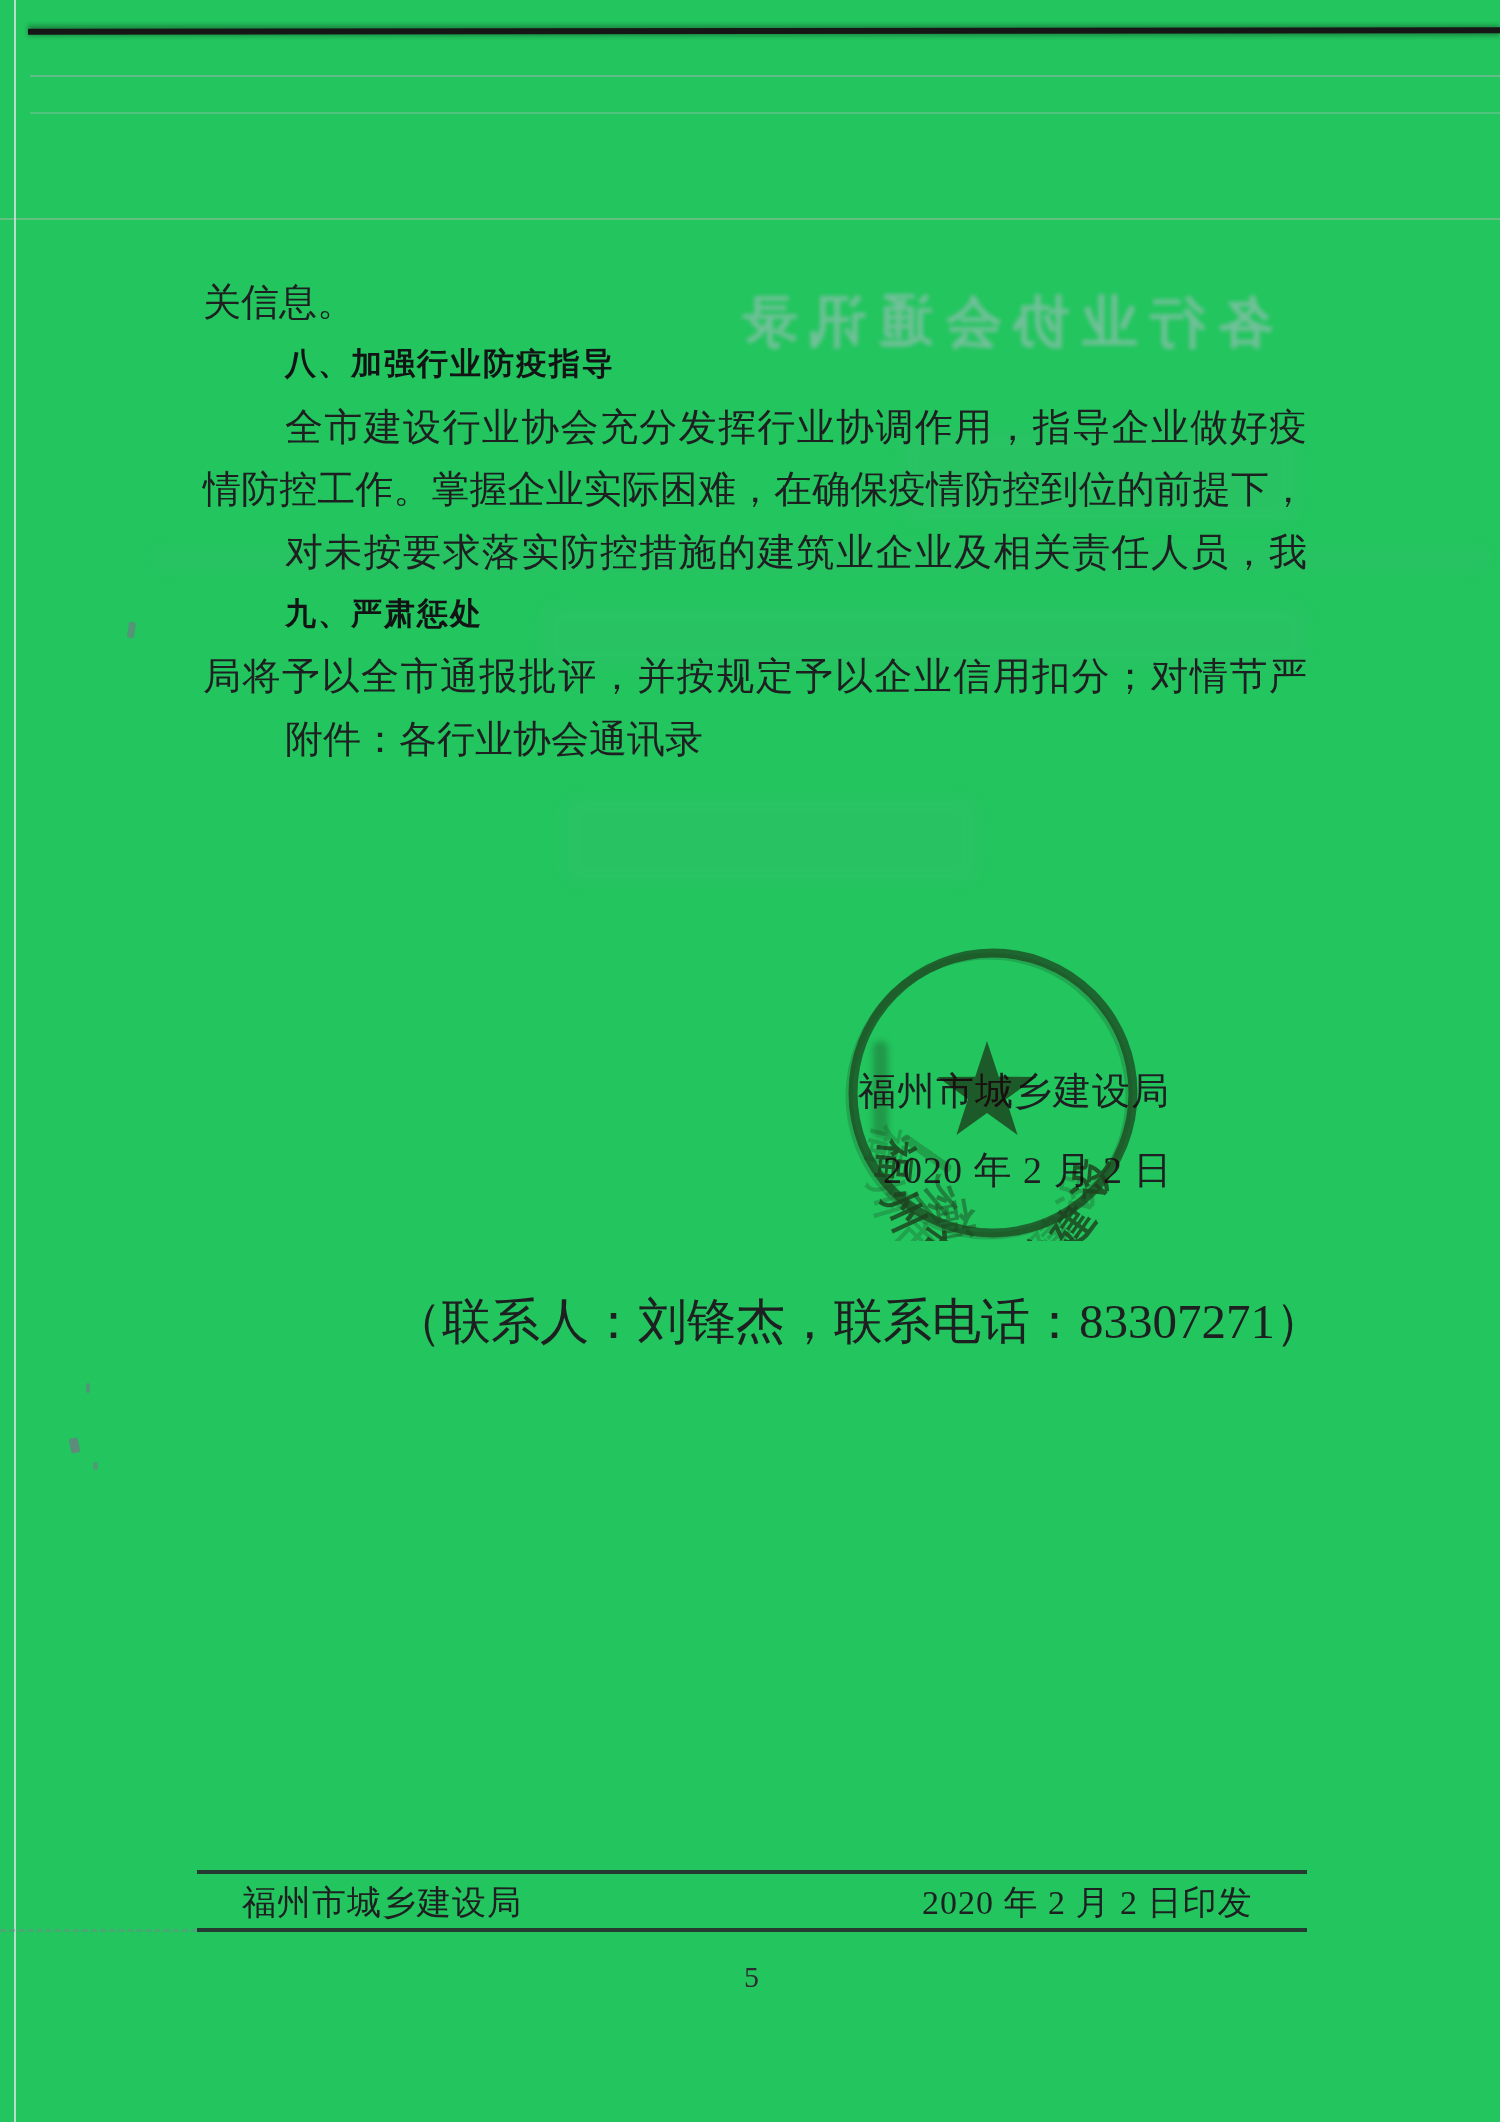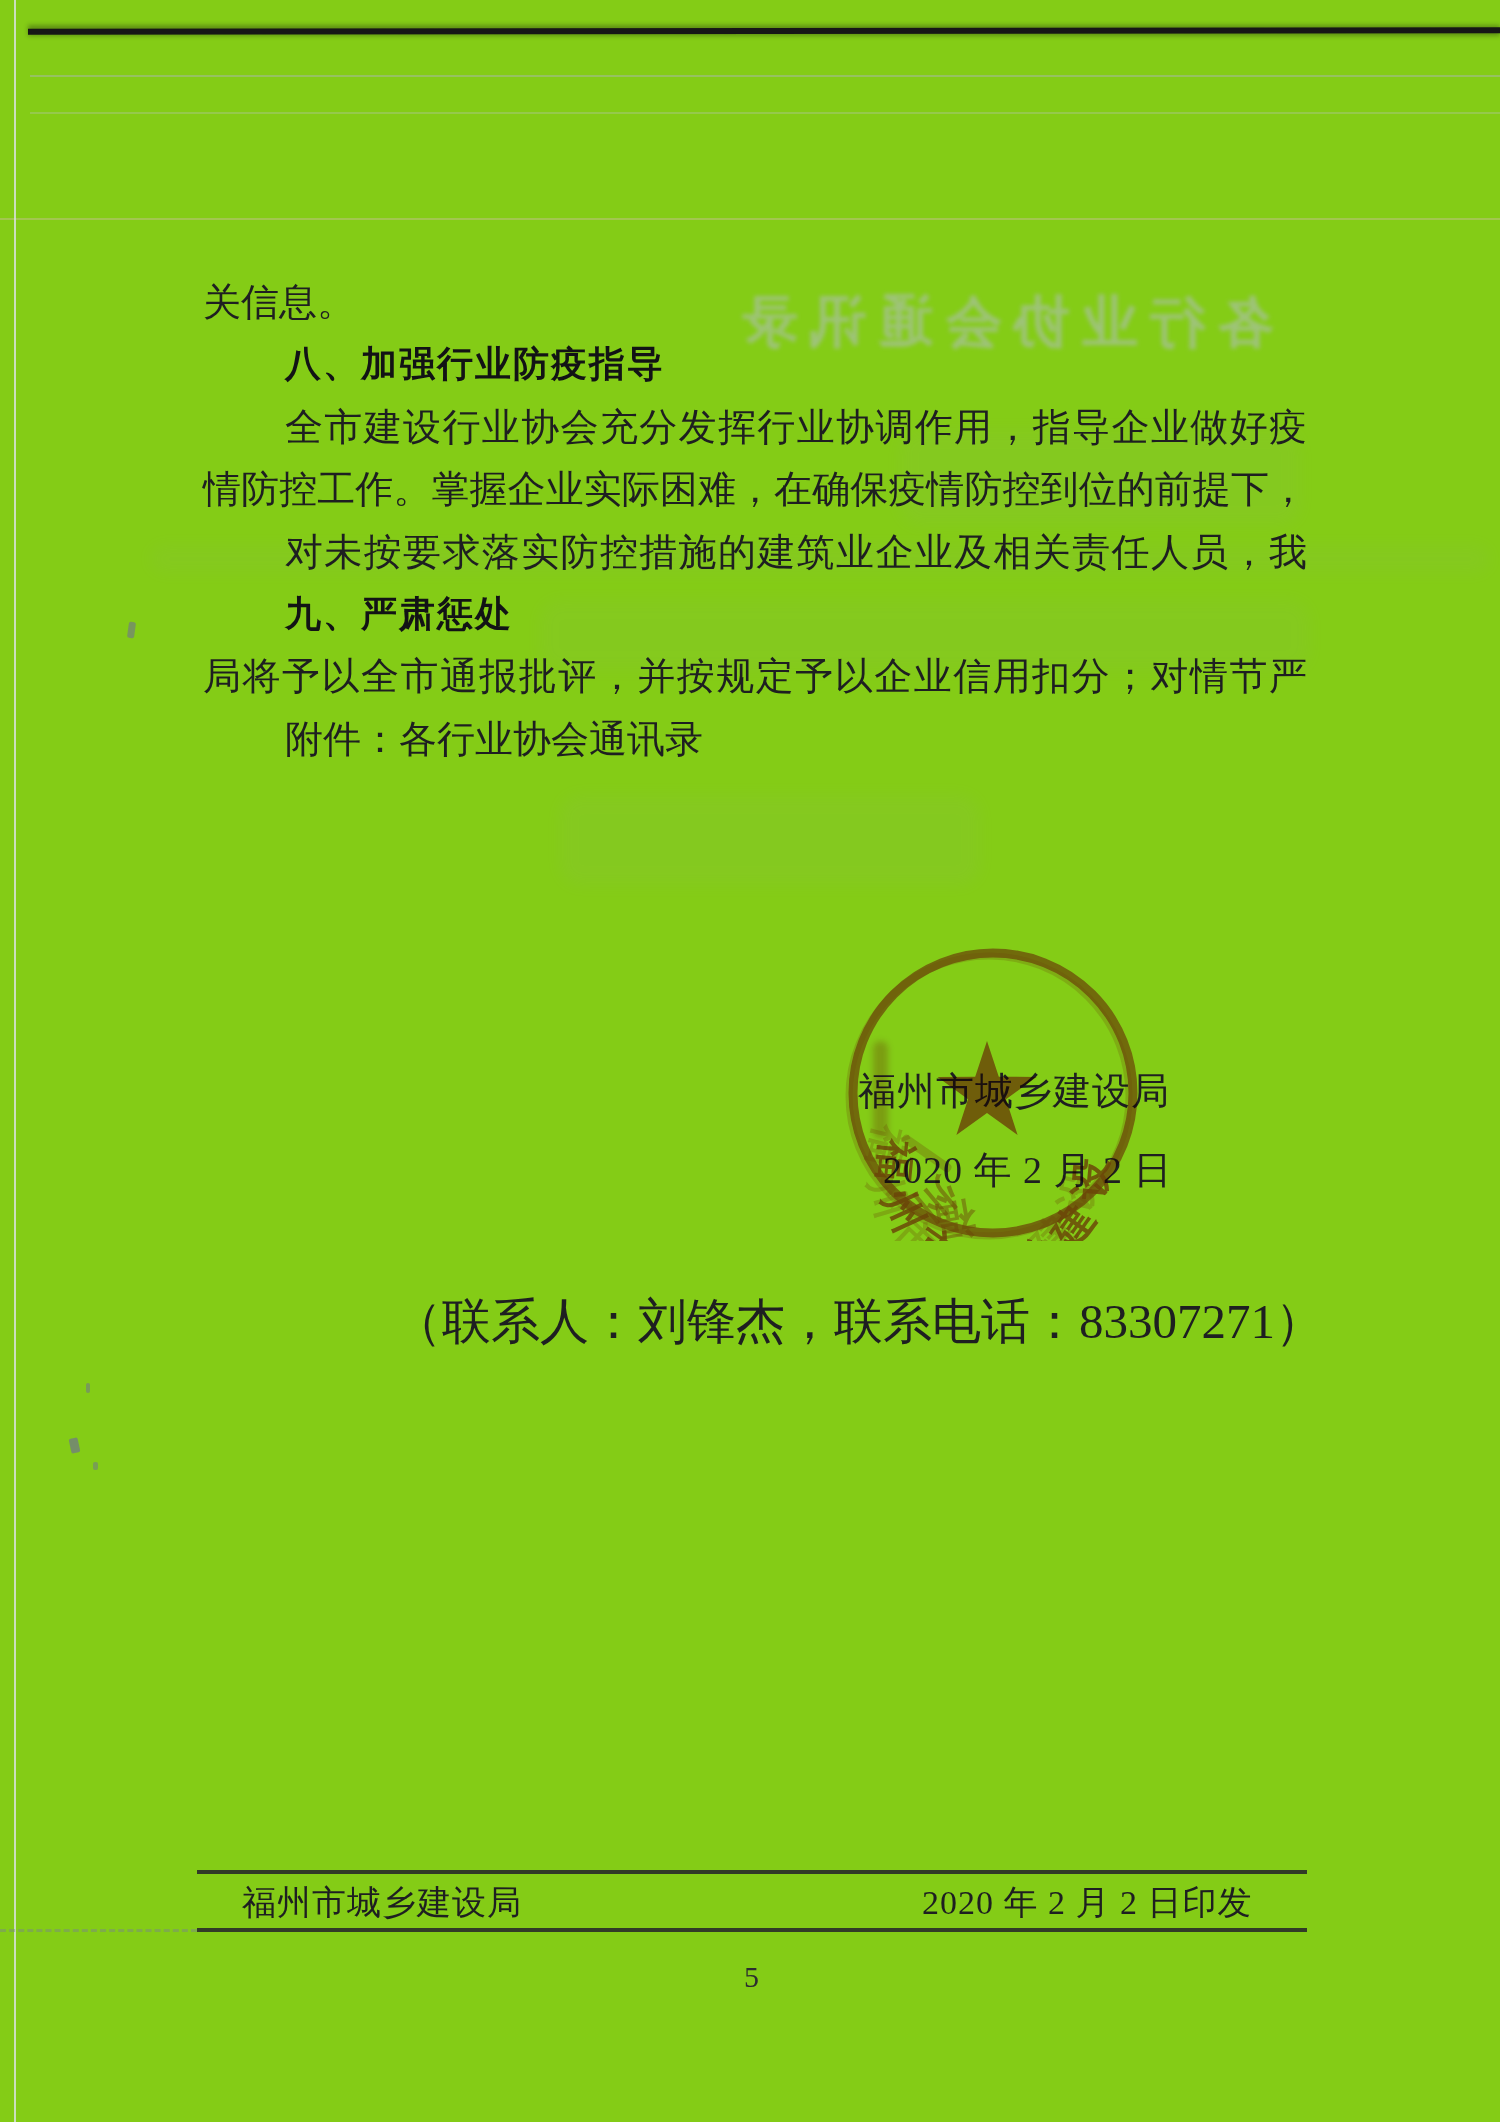--- a/index.html
+++ b/index.html
@@ -33,40 +33,40 @@
   }
   
   .body-text{position:absolute;left:203px;top:271px;width:1104px;}
   .body-text .line{
     height:62.4px;line-height:62.4px;font-size:38px;letter-spacing:0;
     white-space:nowrap;color:var(--ink,#1e1f21);
   }
   .body-text .line.just{white-space:normal;text-align:justify;text-align-last:justify;}
   .body-text .line.heading{
     font-family:"Liberation Sans","DejaVu Sans",sans-serif;
-    font-weight:bold;font-size:36px;color:#121315;letter-spacing:2px;
+    font-weight:bold;font-size:31px;color:#121315;letter-spacing:2px;
   }
   
   .sig-issuer{position:absolute;left:858px;top:1066px;font-size:38px;letter-spacing:1px;white-space:nowrap;}
   .sig-date{position:absolute;left:883px;top:1145px;font-size:38px;letter-spacing:1px;white-space:nowrap;}
   .contact{position:absolute;left:393px;top:1289px;font-size:49px;letter-spacing:0;white-space:nowrap;}
   svg.seal{position:absolute;left:843px;top:941px;mix-blend-mode:multiply;opacity:.92;}
   svg.seal text{font-family:"Liberation Serif","DejaVu Serif",serif;font-weight:bold;fill:var(--seal,#c8453e);}
   
   .rule{position:absolute;left:197px;width:1110px;height:4px;background:#26272a;opacity:.88;}
   .rule.top{top:1870px;}
   .rule.bottom{top:1928px;}
   .footer-issuer{position:absolute;left:242px;top:1880px;font-size:34px;letter-spacing:1px;white-space:nowrap;}
   .footer-print{position:absolute;left:922px;top:1880px;font-size:34px;letter-spacing:1px;white-space:nowrap;}
   .page-number{position:absolute;left:744px;top:1960px;font-size:30px;color:#2c2d30;}
 </style>
 </head>
 <body>
 
-<div class="page" style="--ink: #1e1f21; --seal: #c8453e; background: #84cc16;">
+<div class="page" style="--ink: #1e1f21; --seal: #c8453e; background: #22c55e;">
 
   <div class="scan-top-line-blur"></div>
   <div class="scan-top-line"></div>
   <div class="scan-streak-1"></div>
   <div class="scan-streak-2"></div>
   <div class="scan-streak-pink"></div>
   <div class="scan-left-edge"></div>
 
   <div class="ghost-title">各行业协会通讯录</div>
   <div class="smudge" style="left:900px;top:430px;width:400px;height:95px;opacity:.06;"></div>

